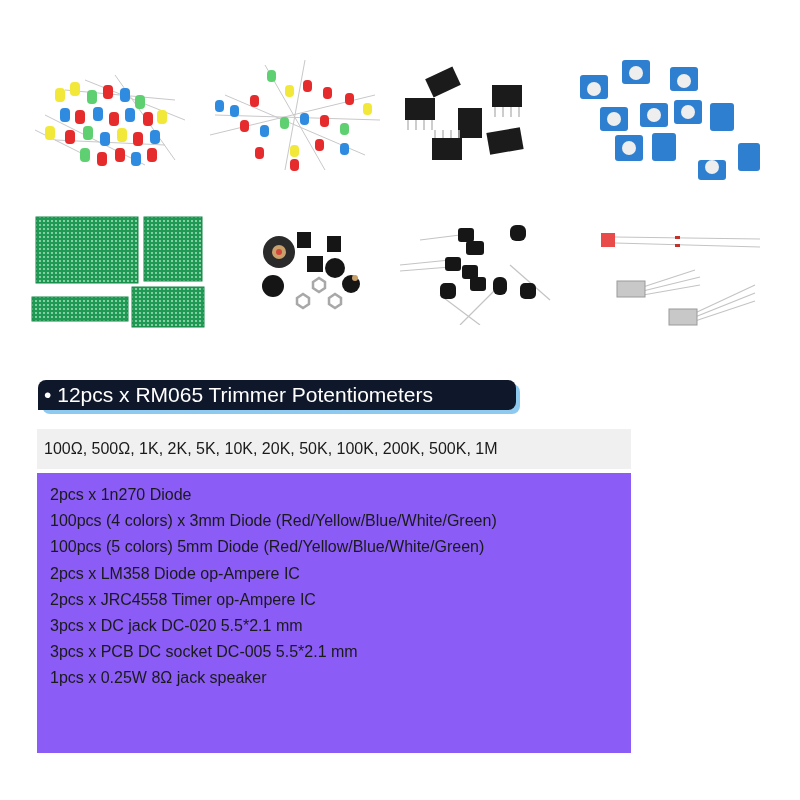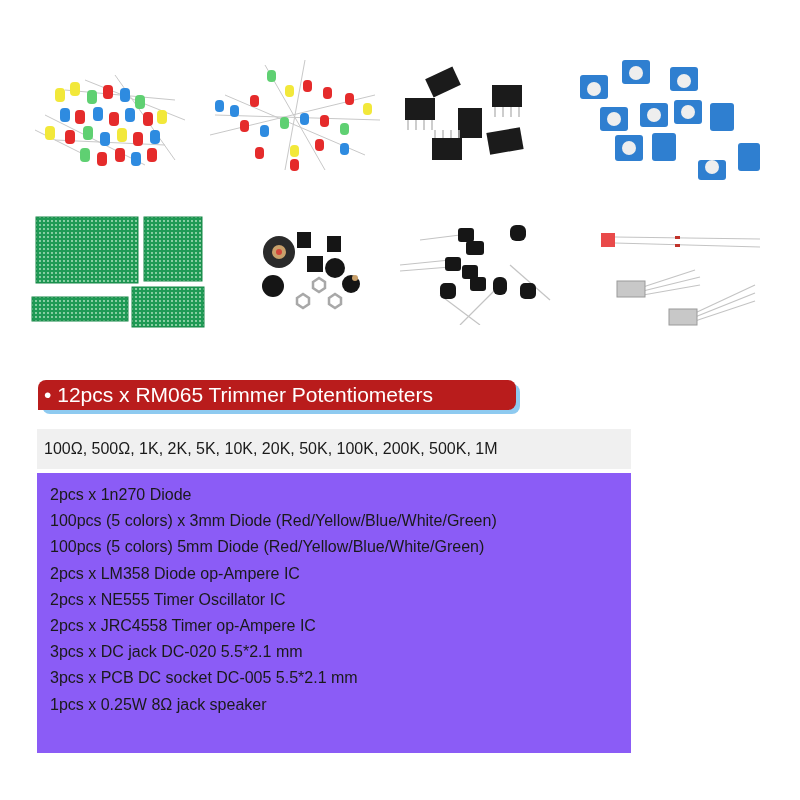--- a/index.html
+++ b/index.html
@@ -1,21 +1,21 @@
 <!DOCTYPE html>
 <html><head>
 <meta charset="utf-8">
 <style>
   html, body { margin:0; padding:0; }
   body { width:800px; height:800px; background:#ffffff; position:relative; overflow:hidden;
          font-family:"Liberation Sans", sans-serif; color:#1a1a1a; }
   .cell { position:absolute; }
   .banner { position:absolute; left:38px; top:380px; width:478px; height:30px; }
   .banner .shadow { position:absolute; left:4px; top:4px; right:-4px; bottom:-4px; background:#8ecaf0; border-radius:0 8px 8px 8px; }
-  .banner .main { position:absolute; left:0; top:0; right:0; bottom:0; background:#b91c1c; border-radius:8px 8px 8px 0;
+  .banner .main { position:absolute; left:0; top:0; right:0; bottom:0; background:#0f172a; border-radius:8px 8px 8px 0;
                   color:#fff; font-size:21px; line-height:30px; padding-left:6px; white-space:nowrap; }
   .values-panel { position:absolute; left:37px; top:429px; width:594px; height:40px; background:#f0f0f0;
                   font-size:16px; line-height:40px; padding-left:7px; box-sizing:border-box; white-space:nowrap; }
   .list-panel { position:absolute; left:37px; top:473px; width:594px; height:280px; background:#8b5cf6;
                 padding:9px 0 0 13px; box-sizing:border-box; }
   .list-panel .row { font-size:16px; line-height:26.2px; white-space:nowrap; }
 </style>
 </head>
 <body>
 
@@ -224,21 +224,20 @@
   <div class="main">
     <span>•</span>
     <span>12pcs x RM065 Trimmer Potentiometers</span>
   </div>
 </div>
 
 <div class="values-panel">100Ω, 500Ω, 1K, 2K, 5K, 10K, 20K, 50K, 100K, 200K, 500K, 1M</div>
 
 <div class="list-panel">
   <div class="row">2pcs x 1n270 Diode</div>
-  <div class="row">100pcs (5 colors) x 3mm Diode (Red/Yellow/Blue/White/Green)</div>
+  <div class="row">100pcs (4 colors) x 3mm Diode (Red/Yellow/Blue/White/Green)</div>
   <div class="row">100pcs (5 colors) 5mm Diode (Red/Yellow/Blue/White/Green)</div>
   <div class="row">2pcs x LM358 Diode op-Ampere IC</div>
-  <div class="row">2pcs x NE555 Timer Oscillator IC</div>
   <div class="row">2pcs x JRC4558 Timer op-Ampere IC</div>
   <div class="row">3pcs x DC jack DC-020 5.5*2.1 mm</div>
   <div class="row">3pcs x PCB DC socket DC-005 5.5*2.1 mm</div>
   <div class="row">1pcs x 0.25W 8Ω jack speaker</div>
 </div>
 
 </body></html>

